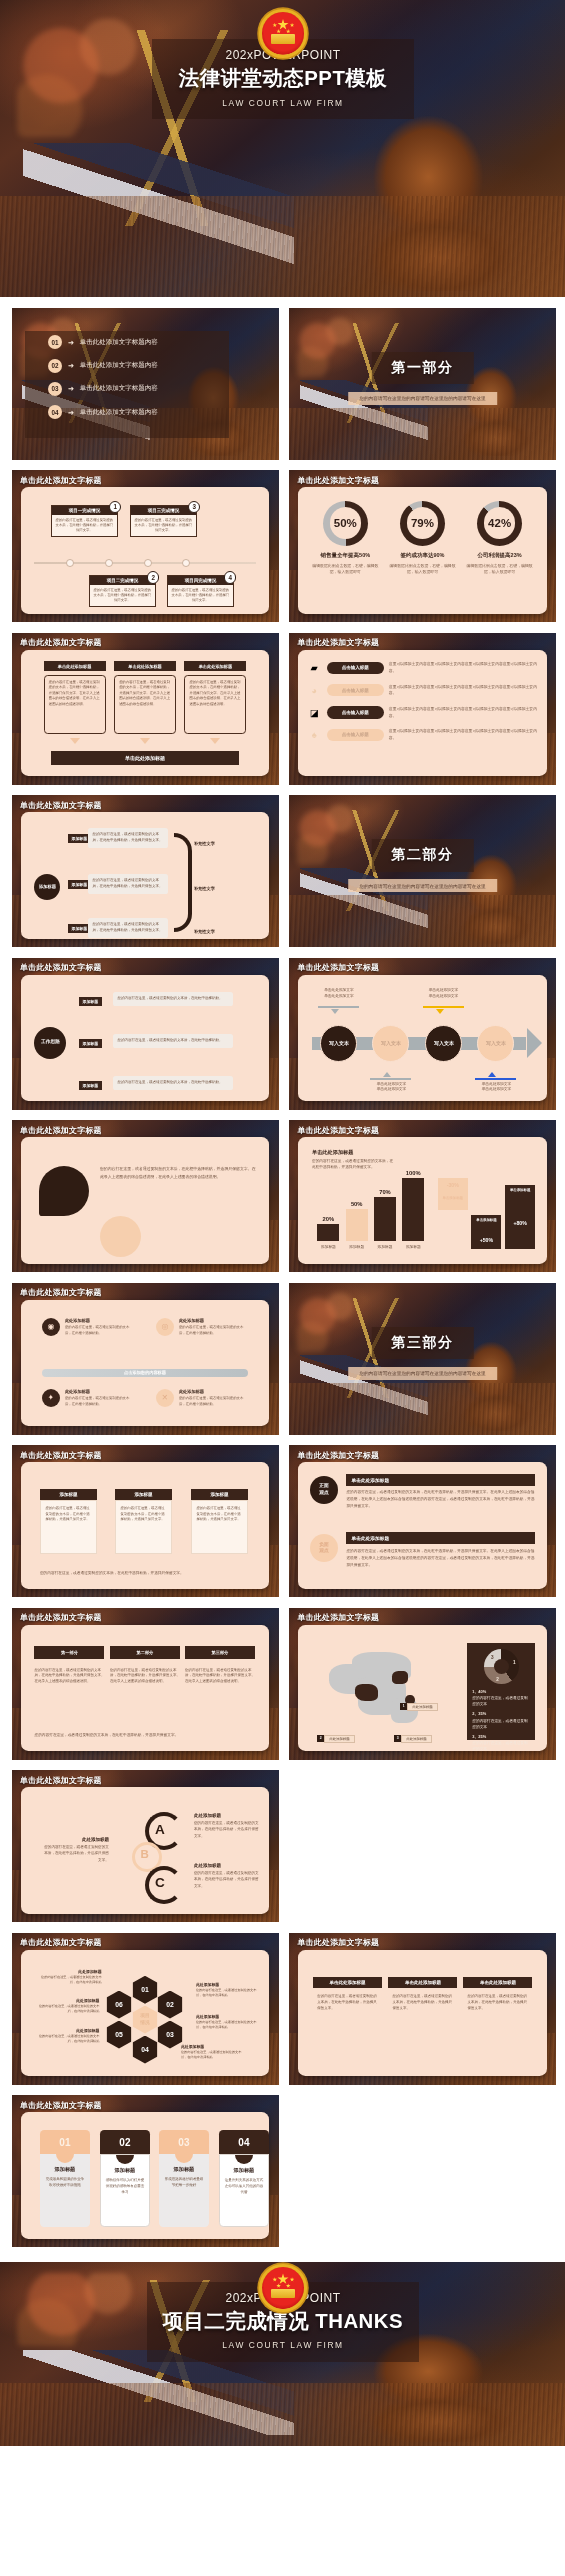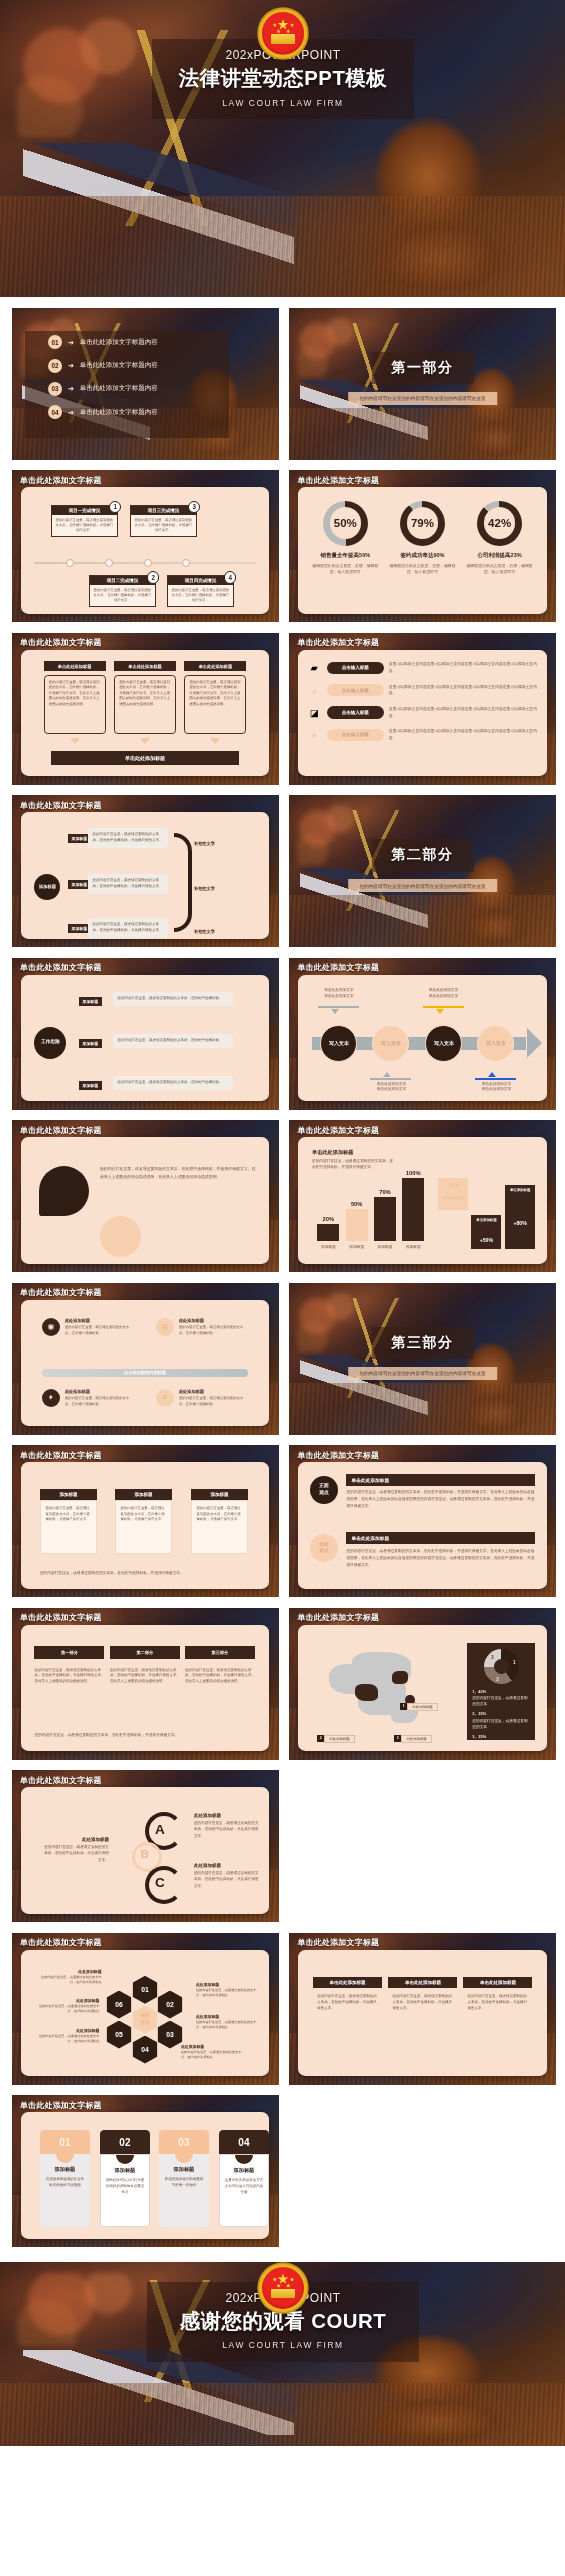--- a/index.html
+++ b/index.html
@@ -1055,17 +1055,17 @@
       <div class="disc"></div>
     <div class="star big"></div>
       <div class="star s1"></div>
       <div class="star s2"></div>
     <div class="star s3"></div>
       <div class="star s4"></div>
       <div class="gate"></div>
   </div>
   <div class="hero-plate">
     <div class="hero-kicker">202xPOWERPOINT</div>
-    <div class="hero-title">感谢您的观看 COURT</div>
+    <div class="hero-title">项目二完成情况 THANKS</div>
     <div class="hero-sub">LAW COURT LAW FIRM</div>
   </div>
 </div>
 
 
 </body></html>

